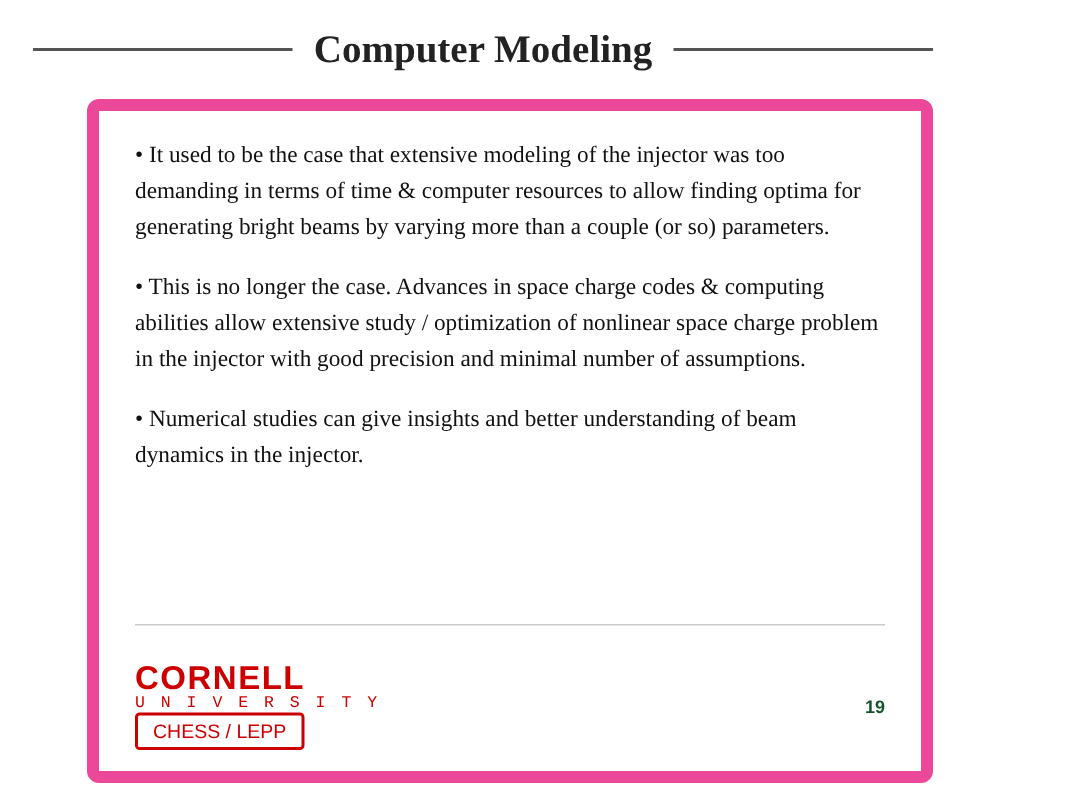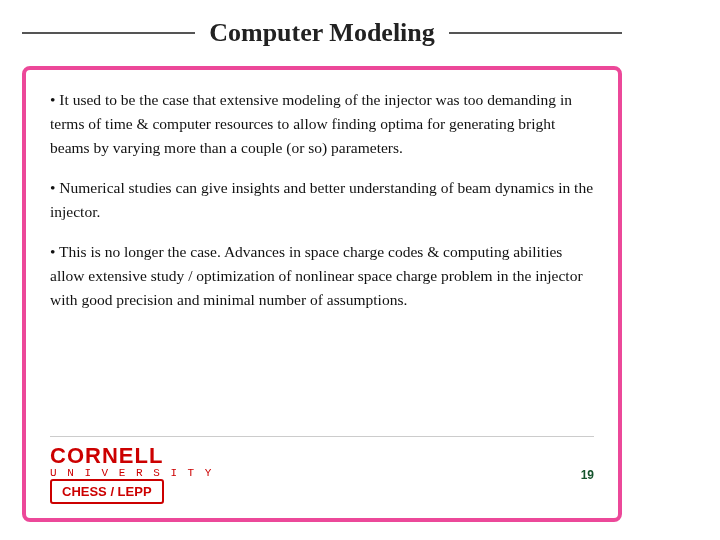--- a/index.html
+++ b/index.html
@@ -37,26 +37,27 @@
     .title-text {
       font-size: 26px;
       font-weight: bold;
       color: #222;
       padding: 0 14px;
       white-space: nowrap;
     }
 
     .content-border {
       flex: 1;
-      border: 4px solid #ec4899;
+      border: 8px solid #ec4899;
       border-radius: 8px;
       padding: 18px 24px 14px 24px;
       display: flex;
       flex-direction: column;
       justify-content: center;
+      margin-left: 36px;
     }
 
     .bullets {
       flex: 1;
       display: flex;
       flex-direction: column;
       gap: 0;
     }
 
     .bullet-item {
@@ -68,21 +69,21 @@
 
     .bullet-item:last-child {
       margin-bottom: 0;
     }
 
     .footer {
       display: flex;
       align-items: center;
       justify-content: space-between;
       margin-top: 12px;
-      padding-top: 8px;
+      padding-top: 24px;
       border-top: 1px solid #ccc;
     }
 
     .cornell-logo {
       display: flex;
       flex-direction: column;
       align-items: flex-start;
     }
 
     .cornell-text-big {
@@ -99,21 +100,21 @@
       color: #cc0000;
       letter-spacing: 2px;
       font-family: Liberation Mono, monospace;
       text-align: center;
     }
 
     .chess-lepp {
       font-size: 13px;
       color: #cc0000;
       font-family: Arial, sans-serif;
-      font-weight: bold;
+      font-weight: normal;
       border: 2px solid #cc0000;
       padding: 3px 10px;
       border-radius: 3px;
     }
 
     .footer-center {
       flex: 1;
       text-align: center;
       font-size: 9.5px;
       color: #444;
@@ -134,22 +135,22 @@
 <div class="slide">
   <div class="title-bar">
     <div class="title-line"></div>
     <span class="title-text">Computer Modeling</span>
     <div class="title-line"></div>
   </div>
 
   <div class="content-border">
     <div class="bullets">
       <div class="bullet-item">• It used to be the case that extensive modeling of the injector was too demanding in terms of time &amp; computer resources to allow finding optima for generating bright beams by varying more than a couple (or so) parameters.</div>
+      <div class="bullet-item">• This is no longer the case. Advances in space charge codes &amp; computing abilities allow extensive study / optimization of nonlinear space charge problem in the injector with good precision and minimal number of assumptions.</div>
       <div class="bullet-item">• Numerical studies can give insights and better understanding of beam dynamics in the injector.</div>
-      <div class="bullet-item">• This is no longer the case. Advances in space charge codes &amp; computing abilities allow extensive study / optimization of nonlinear space charge problem in the injector with good precision and minimal number of assumptions.</div>
     </div>
 
     <div class="footer">
       <div class="cornell-logo">
         <span class="cornell-text-big">CORNELL</span>
         <span class="cornell-text-small">U N I V E R S I T Y</span>
         <span class="chess-lepp">CHESS / LEPP</span>
       </div>
       <div class="footer-page">19</div>
     </div>

